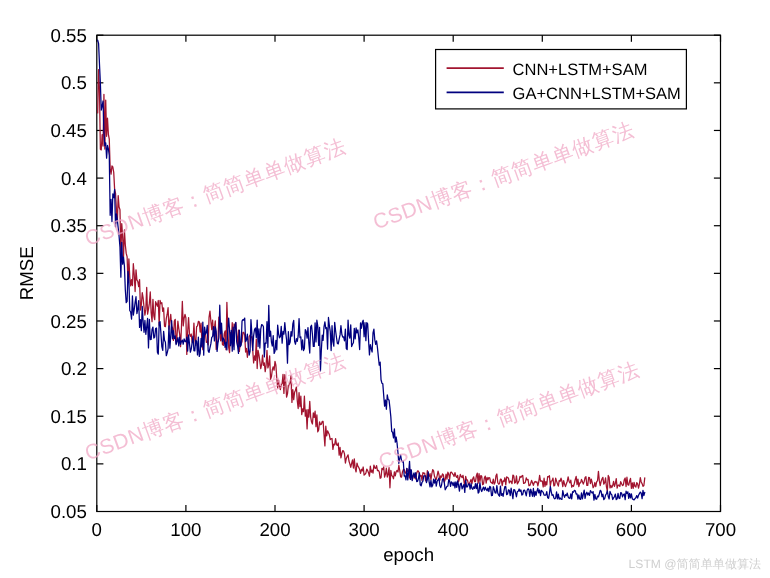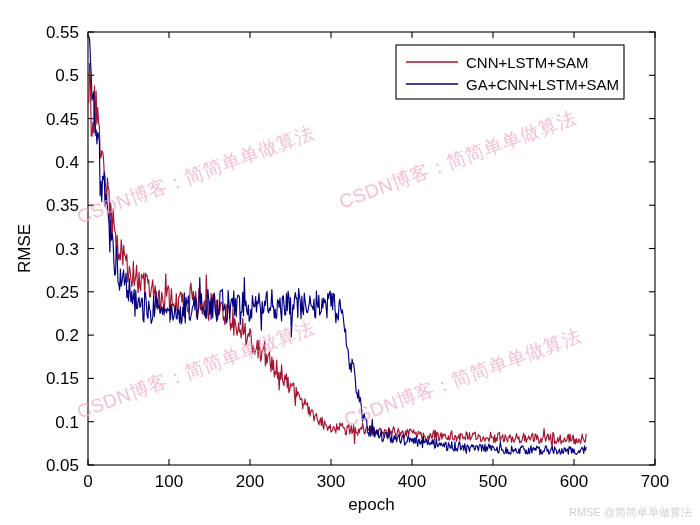--- a/index.html
+++ b/index.html
@@ -168,15 +168,15 @@
       </g>
   </svg>
 
   <div id="watermark-layer">
       <div class="watermark" style="left: 78px; top: 205px; color: rgb(240, 166, 196); transform: rotate(-20deg);">CSDN博客：简简单单做算法</div>
       <div class="watermark" style="left: 340px; top: 190px; color: rgb(240, 166, 196); transform: rotate(-20deg);">CSDN博客：简简单单做算法</div>
       <div class="watermark" style="left: 78px; top: 400px; color: rgb(240, 166, 196); transform: rotate(-20deg);">CSDN博客：简简单单做算法</div>
       <div class="watermark" style="left: 345px; top: 408px; color: rgb(240, 166, 196); transform: rotate(-20deg);">CSDN博客：简简单单做算法</div>
     </div>
 
-  <div class="credit">RMSE @简简单单做算法</div>
+  <div class="credit">LSTM @简简单单做算法</div>
 
 </div>
 
 </body></html>

